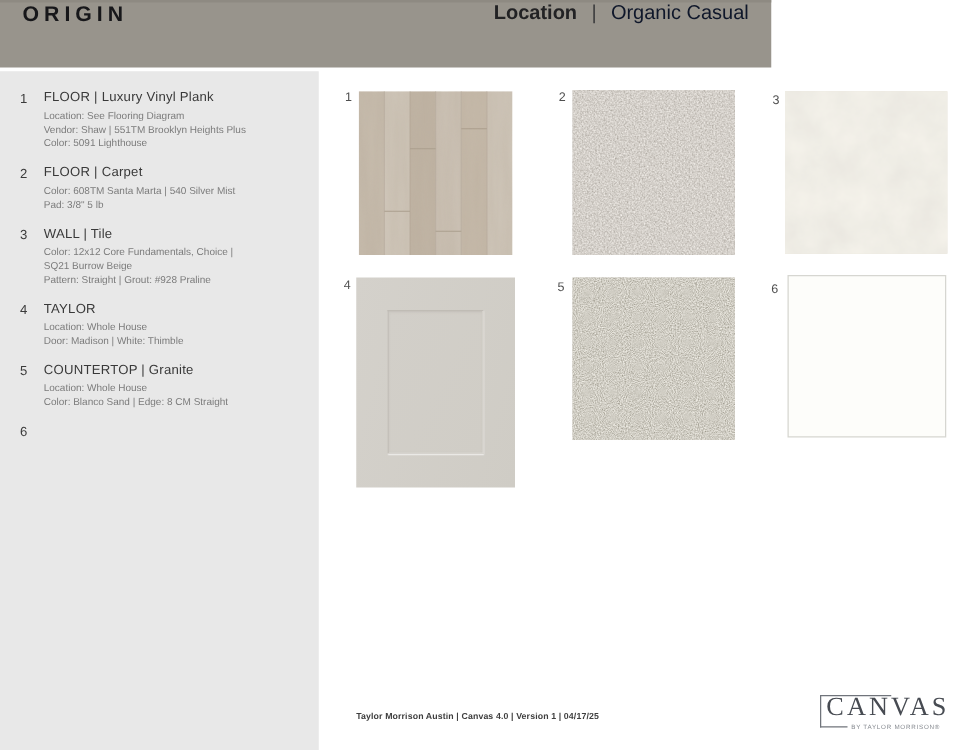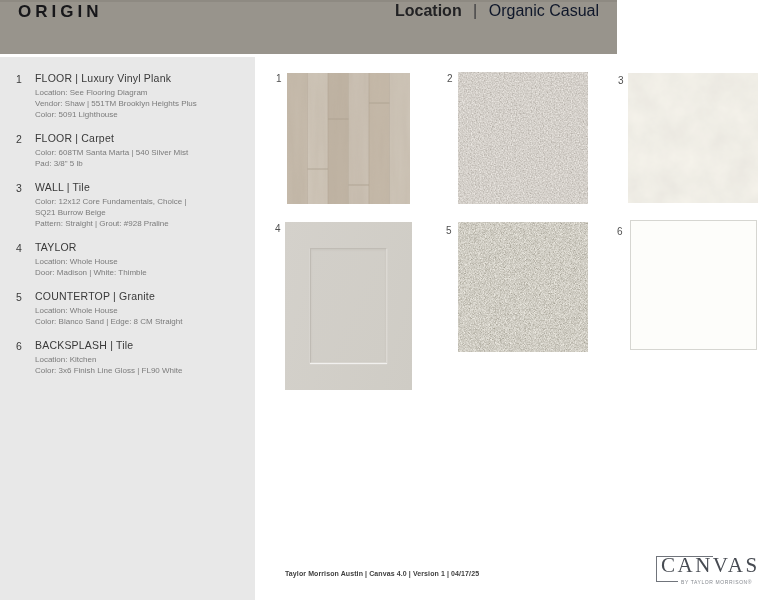--- a/index.html
+++ b/index.html
@@ -173,25 +173,20 @@
     <div class="spec-num">5</div>
     <div class="spec-content">
       <div class="spec-title">COUNTERTOP | Granite</div>
       <div class="spec-detail">Location: Whole House</div>
       <div class="spec-detail">Color: Blanco Sand | Edge: 8 CM Straight</div>
     </div>
   </div>
 
   <div class="spec-item">
     <div class="spec-num">6</div>
-    <div class="spec-content">
-      <div class="spec-title">BACKSPLASH | Tile</div>
-      <div class="spec-detail">Location: Kitchen</div>
-      <div class="spec-detail">Color: 3x6 Finish Line Gloss | FL90 White</div>
-    </div>
   </div>
 
 </div>
 
 <div class="swatch-num" style="left:276px;top:73px;">1</div>
 <div class="swatch-num" style="left:447px;top:73px;">2</div>
 <div class="swatch-num" style="left:618px;top:75px;">3</div>
 <div class="swatch-num" style="left:275px;top:223px;">4</div>
 <div class="swatch-num" style="left:446px;top:225px;">5</div>
 <div class="swatch-num" style="left:617px;top:226px;">6</div>

